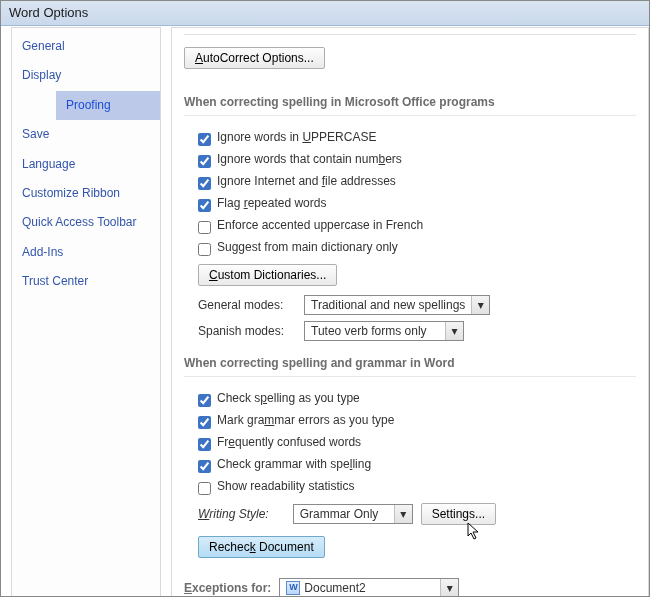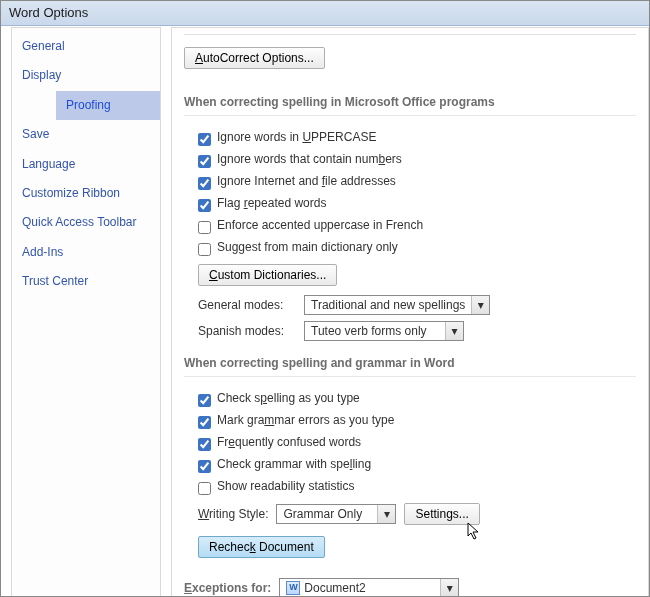--- a/index.html
+++ b/index.html
@@ -107,21 +107,22 @@
     display: flex;
     align-items: center;
     gap: 8px;
     padding: 3px 0 3px 14px;
   }
   .select-row > label {
     min-width: 98px;
   }
   .ws-row > label {
     min-width: auto;
-    margin-right: 0;
+    margin-right: 16px;
+    font-style: italic;
   }
   .combo {
     display: inline-flex;
     align-items: center;
     border: 1px solid #8a8a8a;
     background: #fff;
     height: 20px;
     position: relative;
   }
   .combo .val {

